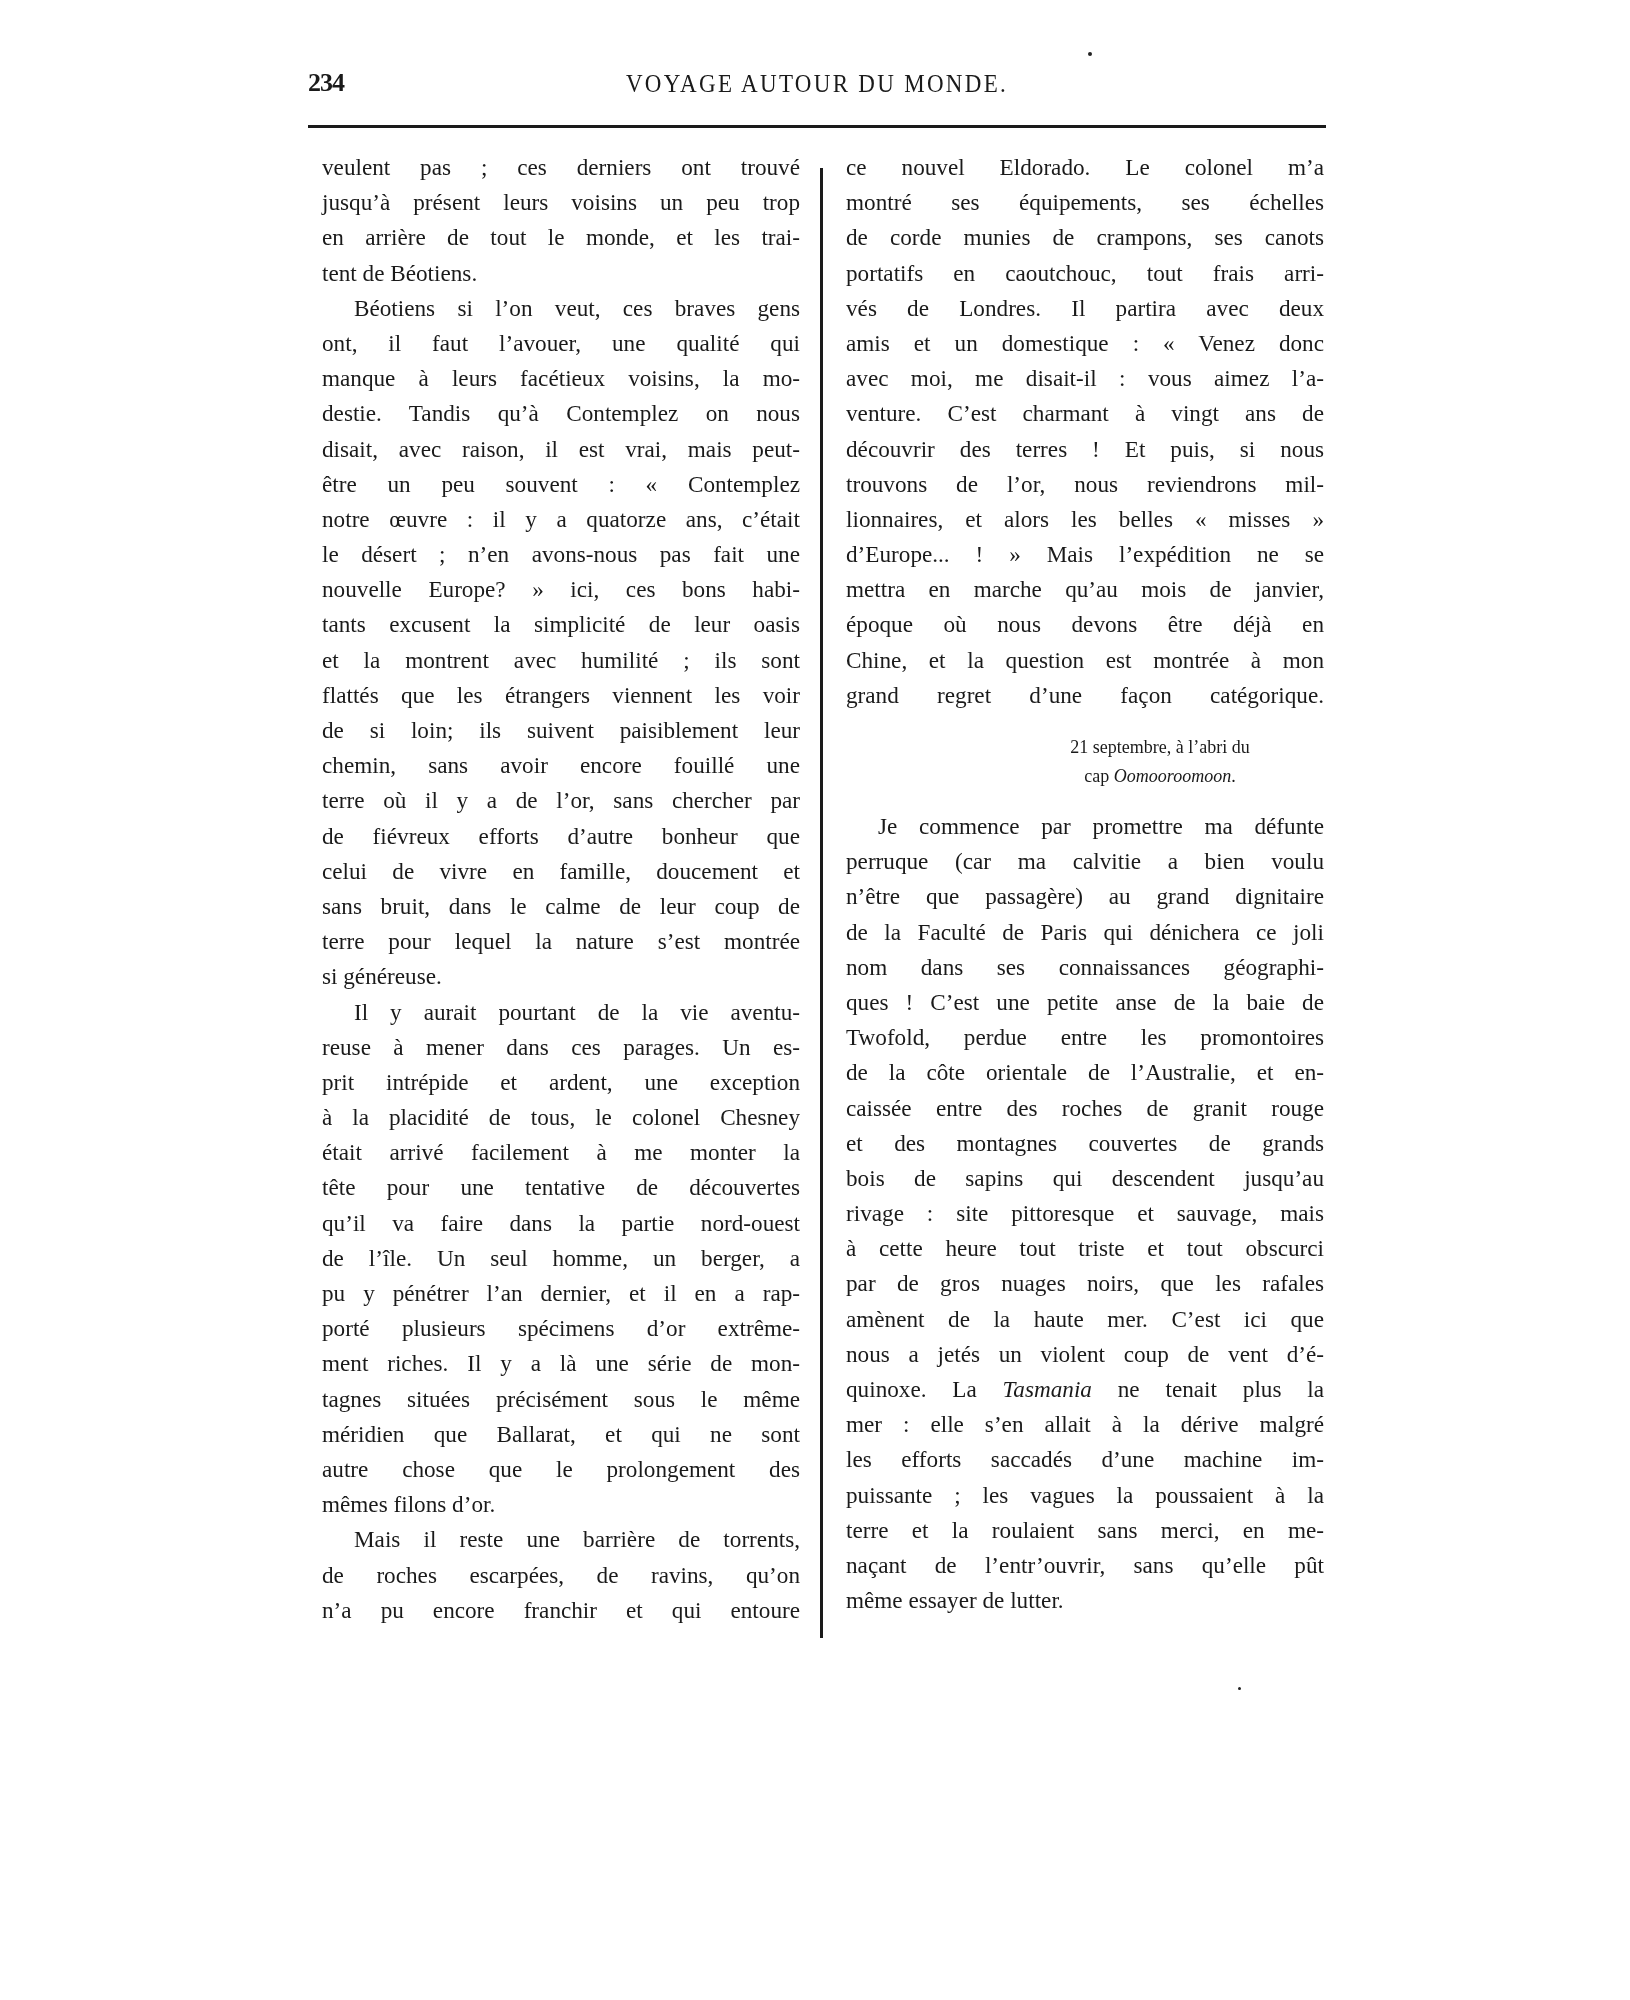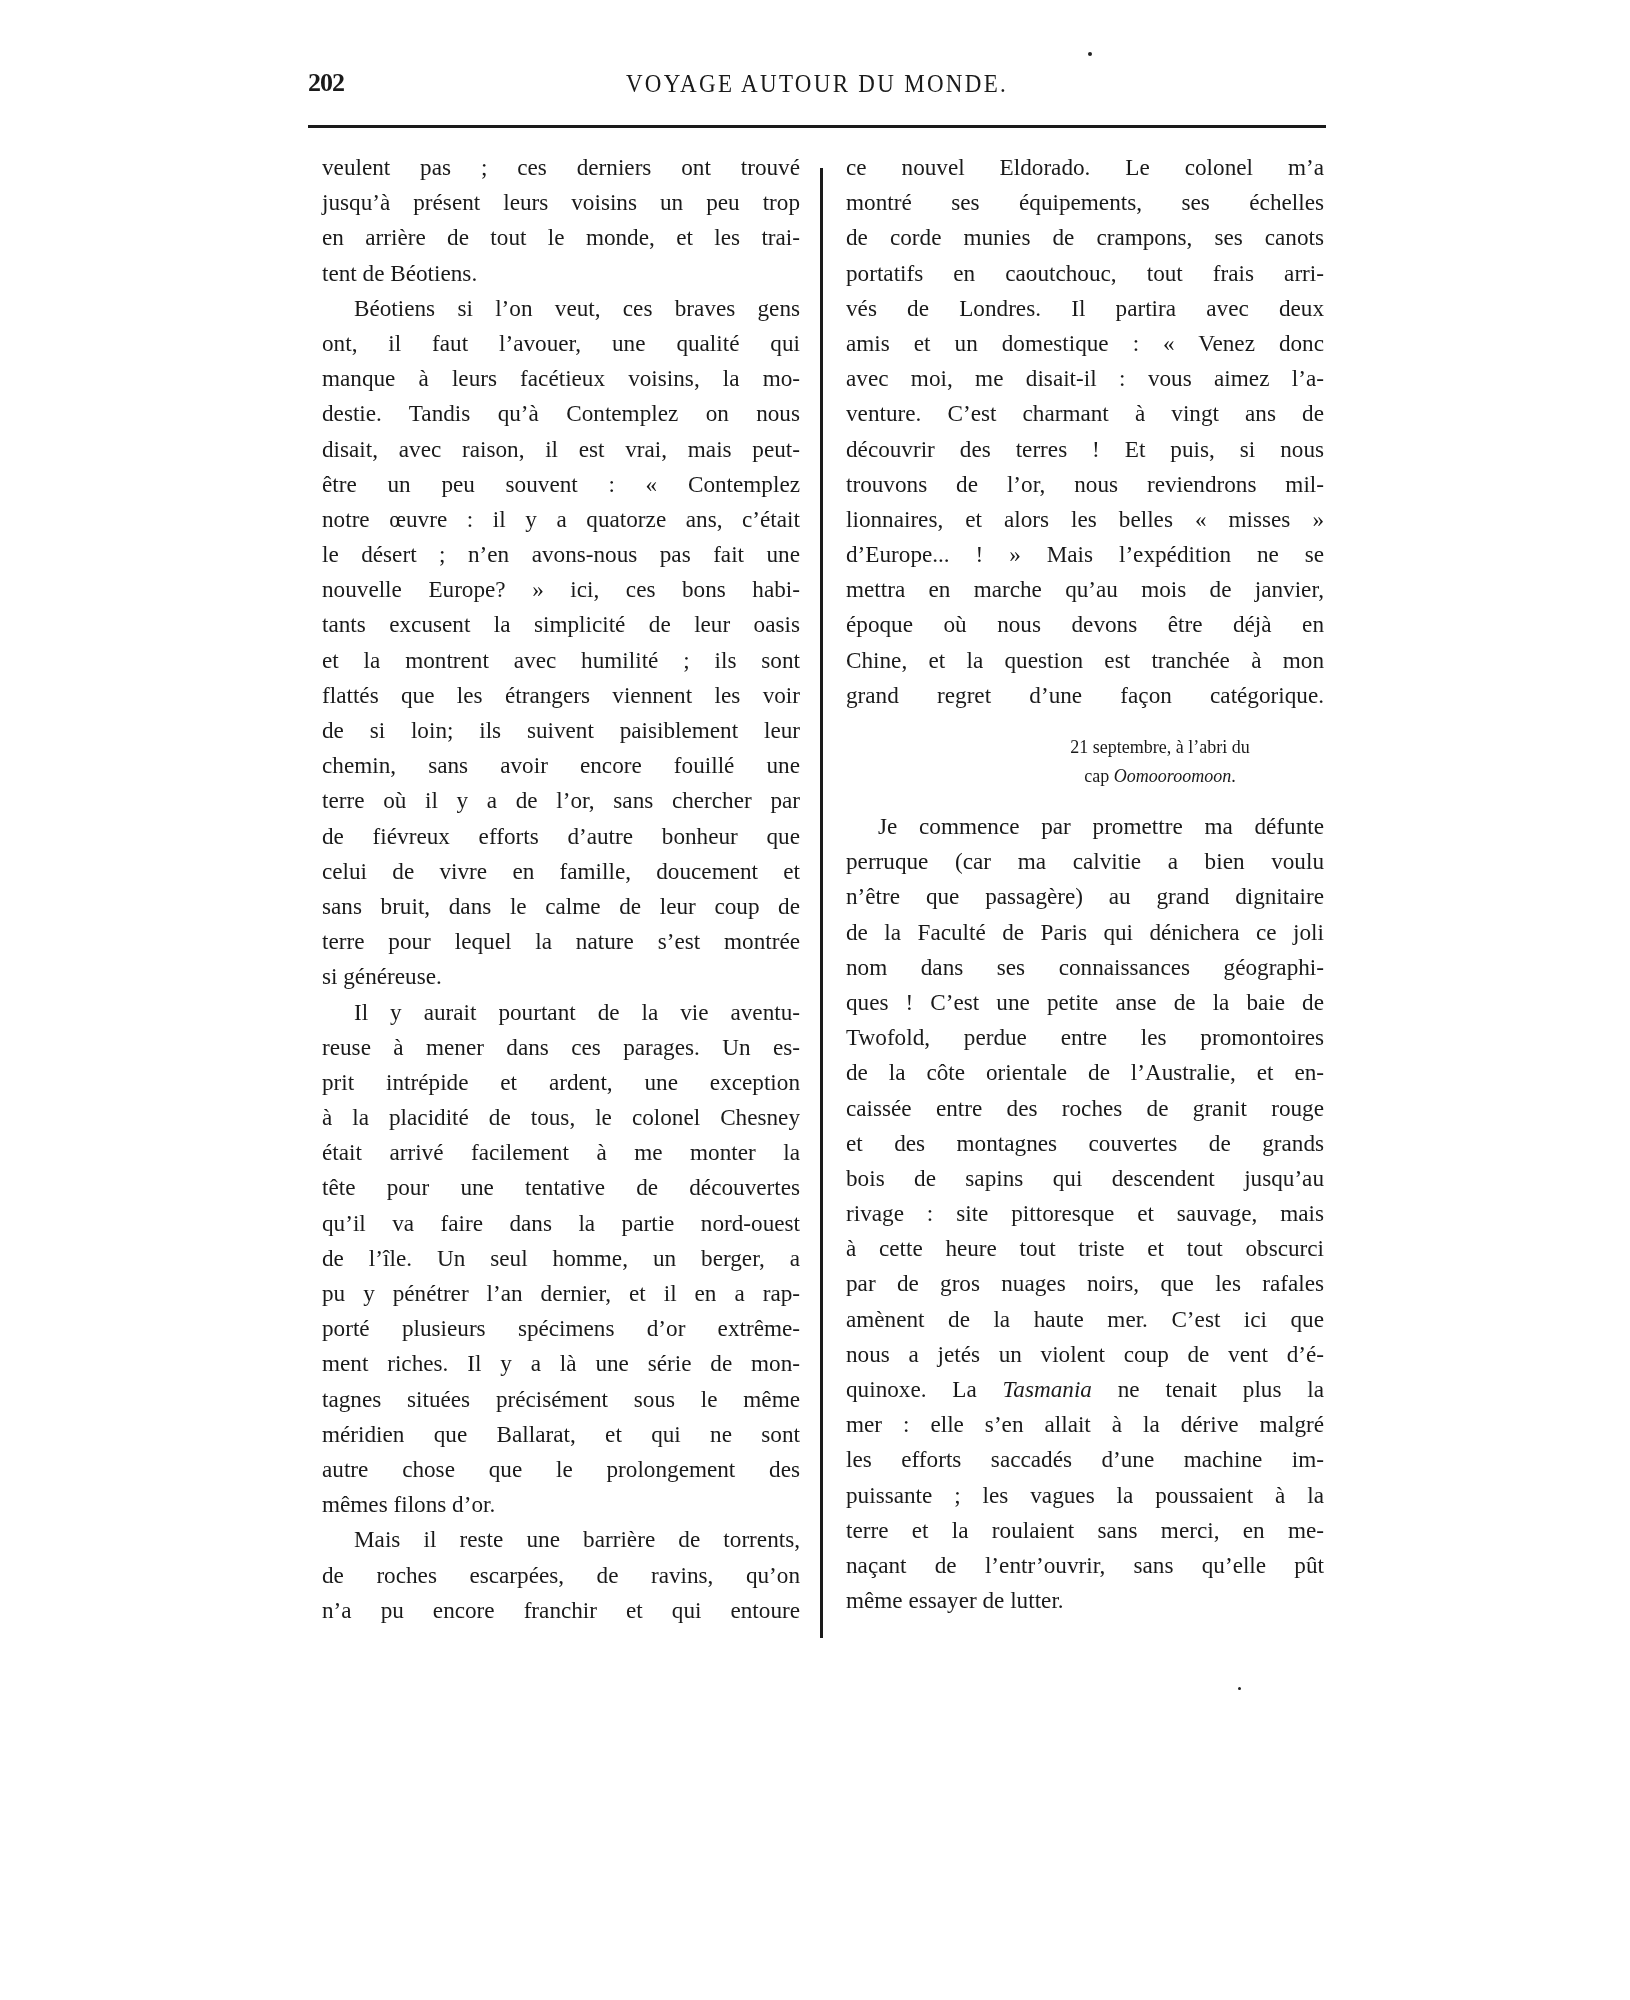--- a/index.html
+++ b/index.html
@@ -101,21 +101,21 @@
       padding-bottom: 18px;
     }
     em { font-style: italic; text-align: right; }
   </style>
 </head>
 <body>
 
 <div class="page">
 
   <div class="header">
-    <span class="page-number">202</span>
+    <span class="page-number">234</span>
     <span class="running-title">VOYAGE AUTOUR DU MONDE.</span>
   </div>
   <span class="speck" style="left:1088px; top:52px;"></span>
   <div class="header-rule"></div>
 
   <div class="column col-left" id="col-left">
       <span class="line">veulent pas ; ces derniers ont trouvé</span>
       <span class="line">jusqu’à présent leurs voisins un peu trop</span>
       <span class="line">en arrière de tout le monde, et les trai-</span>
       <span class="line last">tent de Béotiens.</span>
@@ -170,21 +170,21 @@
         <span class="line">vés de Londres. Il partira avec deux</span>
         <span class="line">amis et un domestique : « Venez donc</span>
         <span class="line">avec moi, me disait-il : vous aimez l’a-</span>
         <span class="line">venture. C’est charmant à vingt ans de</span>
         <span class="line">découvrir des terres ! Et puis, si nous</span>
         <span class="line">trouvons de l’or, nous reviendrons mil-</span>
         <span class="line">lionnaires, et alors les belles « misses »</span>
         <span class="line">d’Europe... ! » Mais l’expédition ne se</span>
         <span class="line">mettra en marche qu’au mois de janvier,</span>
         <span class="line">époque où nous devons être déjà en</span>
-        <span class="line">Chine, et la question est tranchée à mon</span>
+        <span class="line">Chine, et la question est montrée à mon</span>
         <span class="line">grand regret d’une façon catégorique.</span>
       </div>
     <div class="dateline-wrap">
       <span class="dateline">21 septembre, à l’abri du</span>
       <span class="dateline"><span>cap </span><em>Oomooroomoon</em><span>.</span></span>
     </div>
     <div id="col-right-b">
         <span class="line indent">Je commence par promettre ma défunte</span>
         <span class="line">perruque (car ma calvitie a bien voulu</span>
         <span class="line">n’être que passagère) au grand dignitaire</span>

